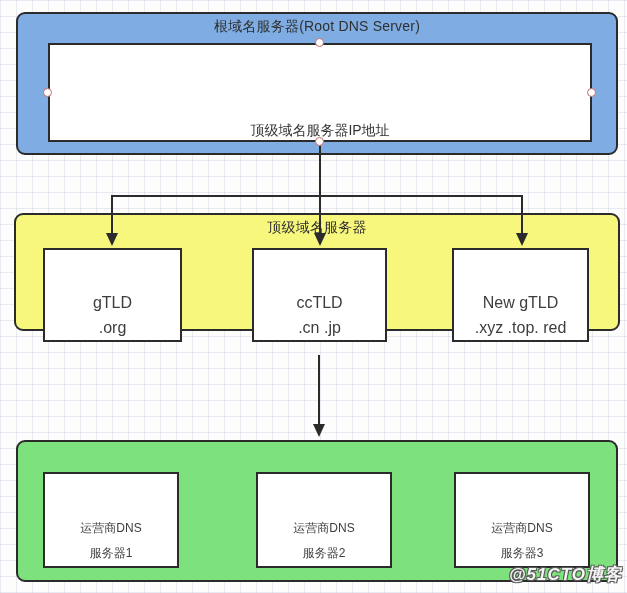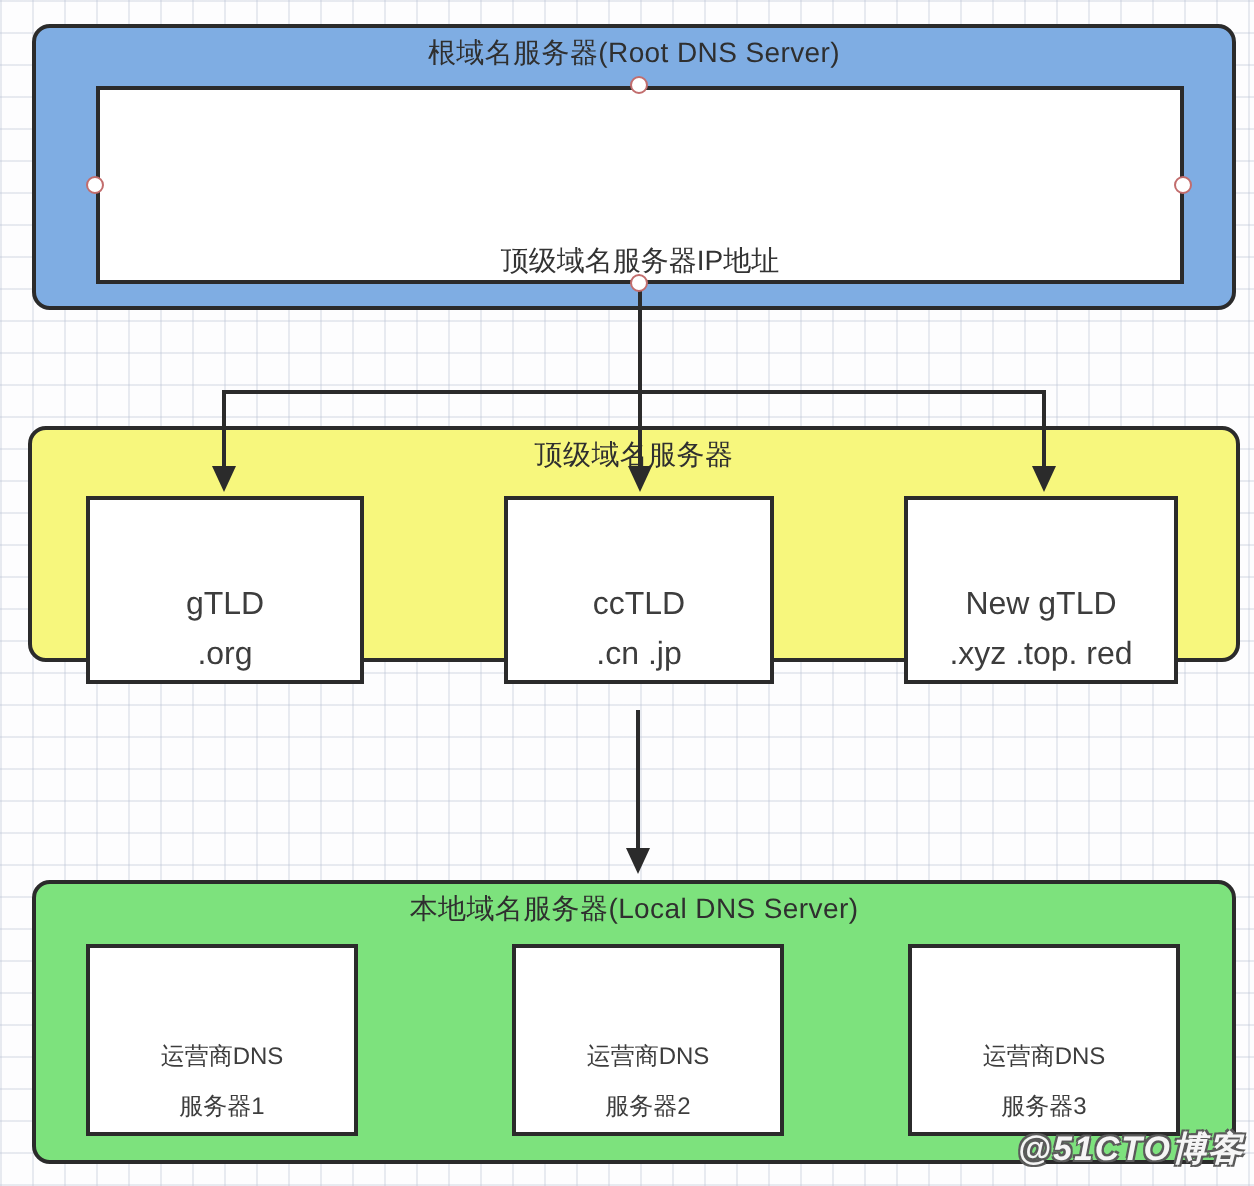--- a/index.html
+++ b/index.html
@@ -122,21 +122,20 @@
     <div class="node" id="tld-box-3">
       <span class="ln">New gTLD</span>
       <span class="ln">.xyz .top. red</span>
     </div>
   </div>
 
   <div class="vline" style="left:318px;top:355px;height:69px;"></div>
   <div class="arrowhead" style="left:313px;top:424px;"></div>
 
   <div class="group" id="local-group">
-    <div class="group-title">本地域名服务器(Local DNS Server)</div>
     <div class="node" id="local-box-1">
       <span class="ln">运营商DNS</span>
       <span class="ln">服务器1</span>
     </div>
     <div class="node" id="local-box-2">
       <span class="ln">运营商DNS</span>
       <span class="ln">服务器2</span>
     </div>
     <div class="node" id="local-box-3">
       <span class="ln">运营商DNS</span>

